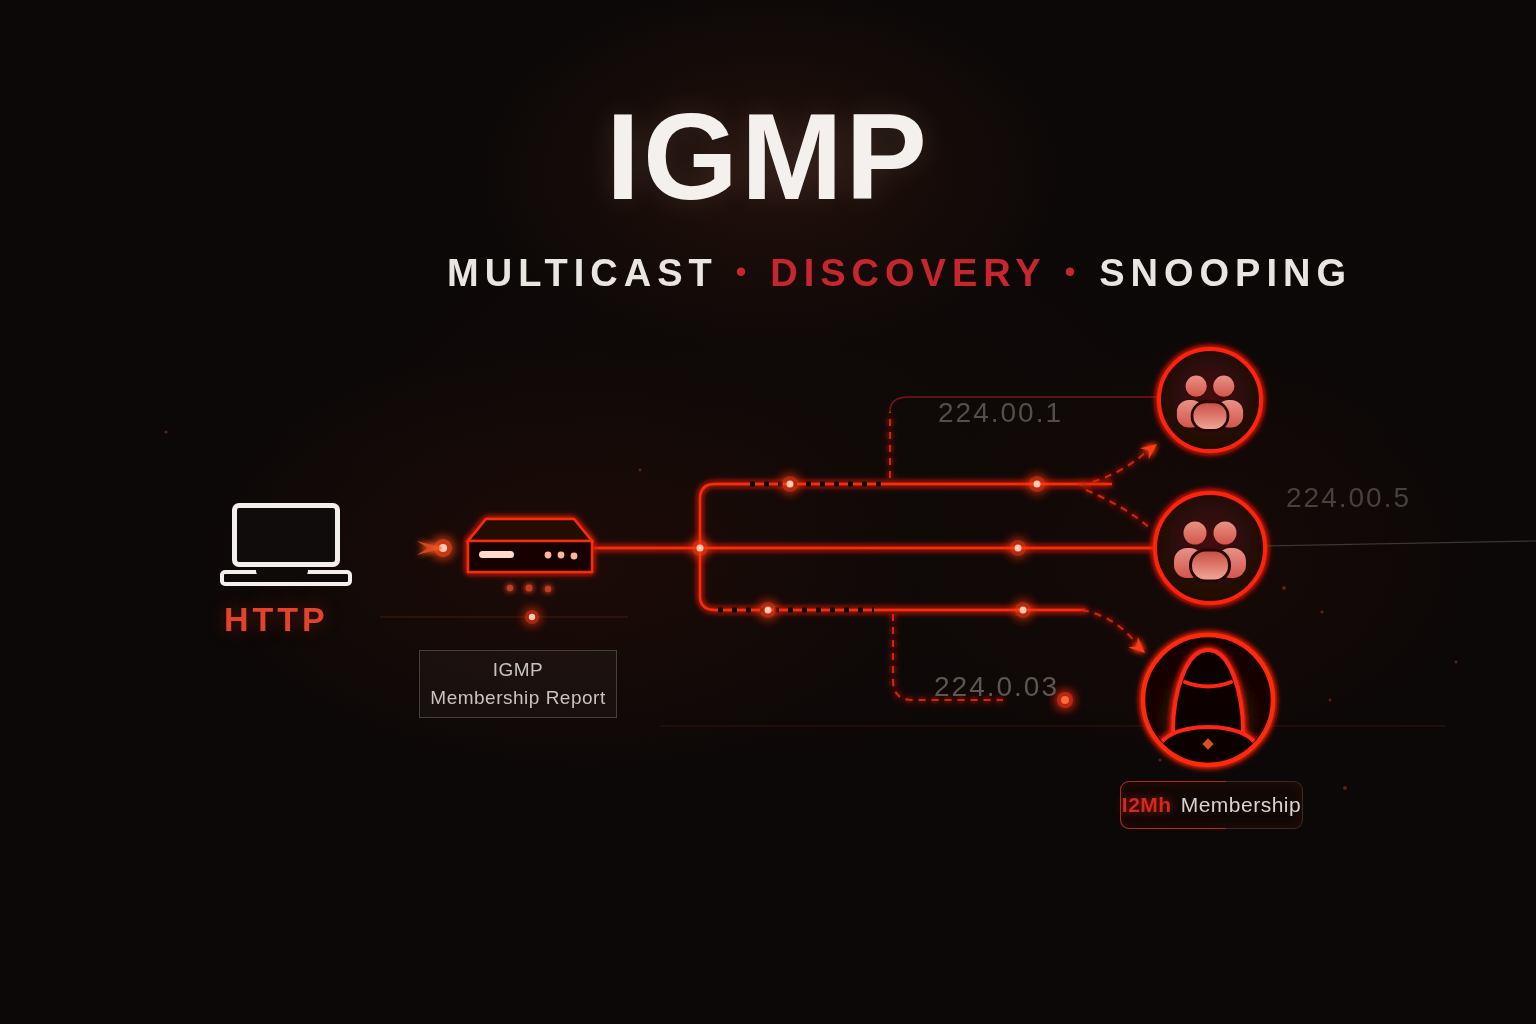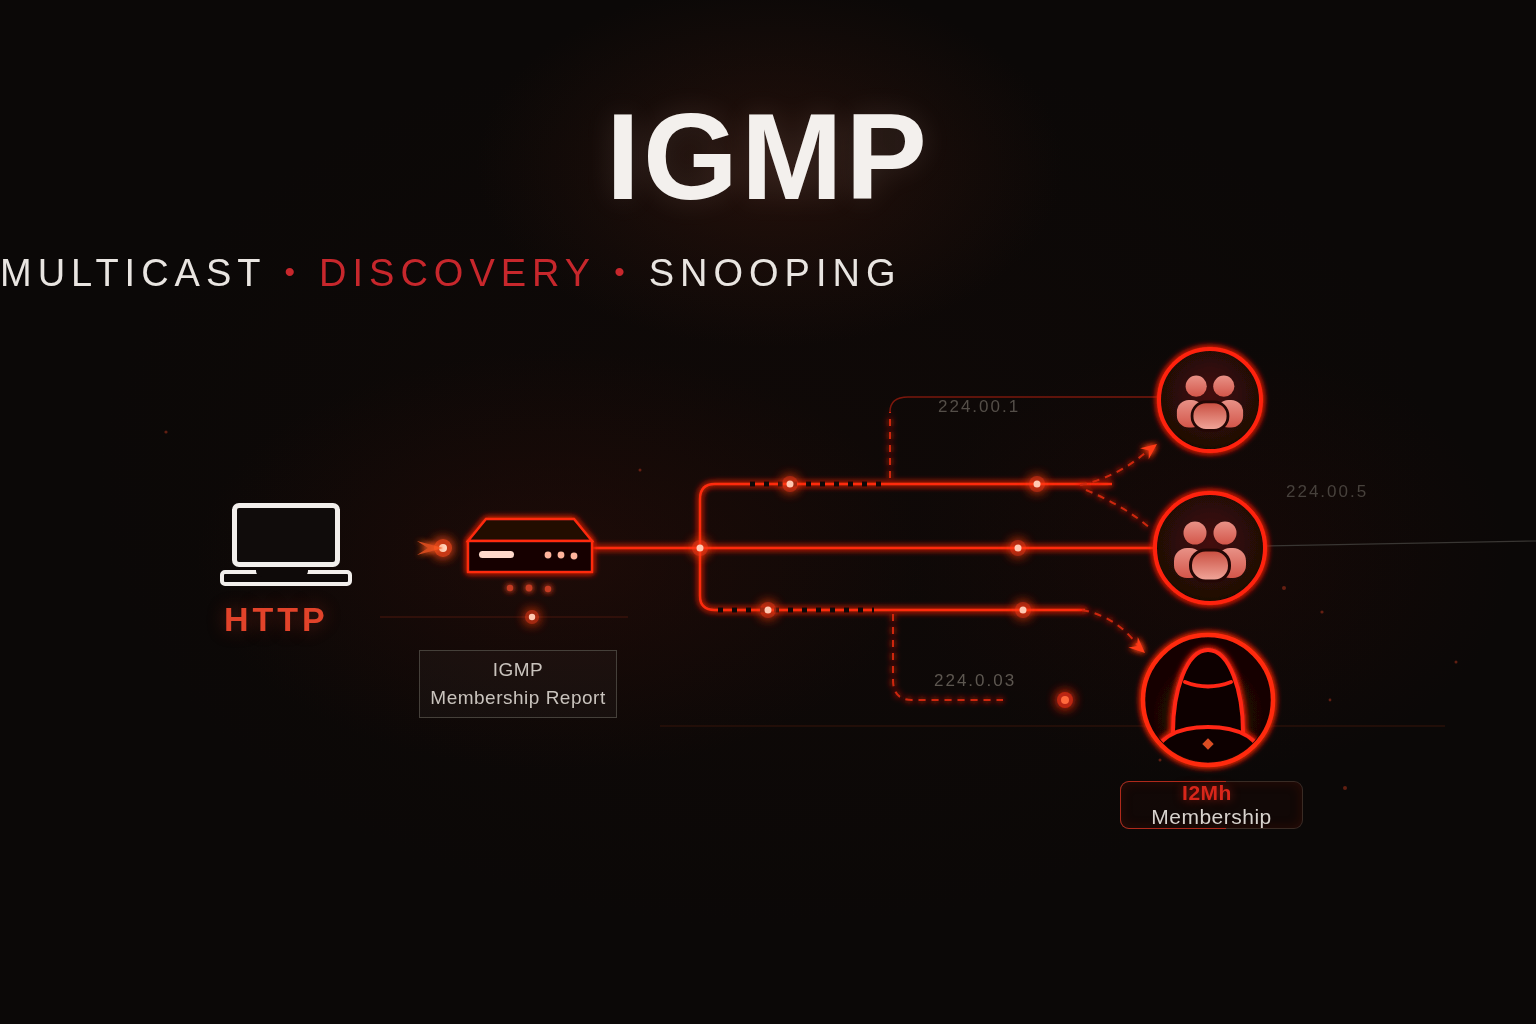--- a/index.html
+++ b/index.html
@@ -14,22 +14,22 @@
     font-family:"Liberation Sans", sans-serif;
   }
   .abs{position:absolute;}
   
   .title{
     left:0;top:96px;width:1536px;text-align:center;
     font-size:122px;font-weight:800;letter-spacing:3px;color:#f3f0ed;line-height:1;
     text-shadow:0 0 30px rgba(255,230,220,.12);
   }
   .subtitle{
-    left:0;top:252px;width:1352px;text-align:left;
-    font-size:38px;font-weight:400;letter-spacing:6px;color:#e9e5e1;white-space:nowrap;
+    left:0;top:252px;width:1352px;text-align:right;
+    font-size:38px;font-weight:700;letter-spacing:6px;color:#e9e5e1;white-space:nowrap;
   }
   .subtitle .red{color:#c7272c;}
   .subtitle .dot{color:#c7272c;font-size:30px;margin:0 18px;vertical-align:4px;}
   
   .laptop-screen{
     left:232px;top:503px;width:98px;height:54px;
     border:5px solid #f2efec;border-radius:7px;background:#100c0b;
   }
   .laptop-base{
     left:220px;top:570px;width:124px;height:8px;
@@ -48,30 +48,29 @@
     border:1px solid #45403a;background:rgba(255,248,240,.03);
     display:flex;flex-direction:column;align-items:center;justify-content:center;
     font-size:19px;line-height:1.5;color:#c9c3bd;text-align:center;letter-spacing:.5px;
   }
   .badge{
     left:1120px;top:781px;width:181px;height:46px;border-radius:9px;
     border:1px solid rgba(118,96,84,.40);background:rgba(24,9,6,.55);
     display:flex;align-items:center;justify-content:center;
     font-size:21px;letter-spacing:.5px;color:#d8d3ce;
     box-shadow:inset 0 0 12px rgba(120,20,10,.25);
-    flex-direction:column;
   }
   .badge::before{
     content:"";position:absolute;left:-1px;top:-1px;bottom:-1px;width:58%;
     border:1px solid rgba(215,42,24,.75);border-right:none;border-radius:9px 0 0 9px;
     pointer-events:none;
   }
   .badge .hl{color:#d8261a;font-weight:700;margin-right:9px;text-shadow:0 0 10px rgba(216,38,26,.6);}
   
-  .glabel{font-size:17px;letter-spacing:2px;color:#544e48;}
+  .glabel{font-size:28px;letter-spacing:2px;color:#544e48;}
   .glabel.g1{left:938px;top:397px;}
   .glabel.g2{left:1286px;top:482px;color:#47413c;}
   .glabel.g3{left:934px;top:671px;color:#5d5750;}
 </style>
 </head>
 <body>
 
 <div id="canvas">
 
   <svg class="abs" width="1536" height="1024" viewBox="0 0 1536 1024" style="left:0;top:0">

